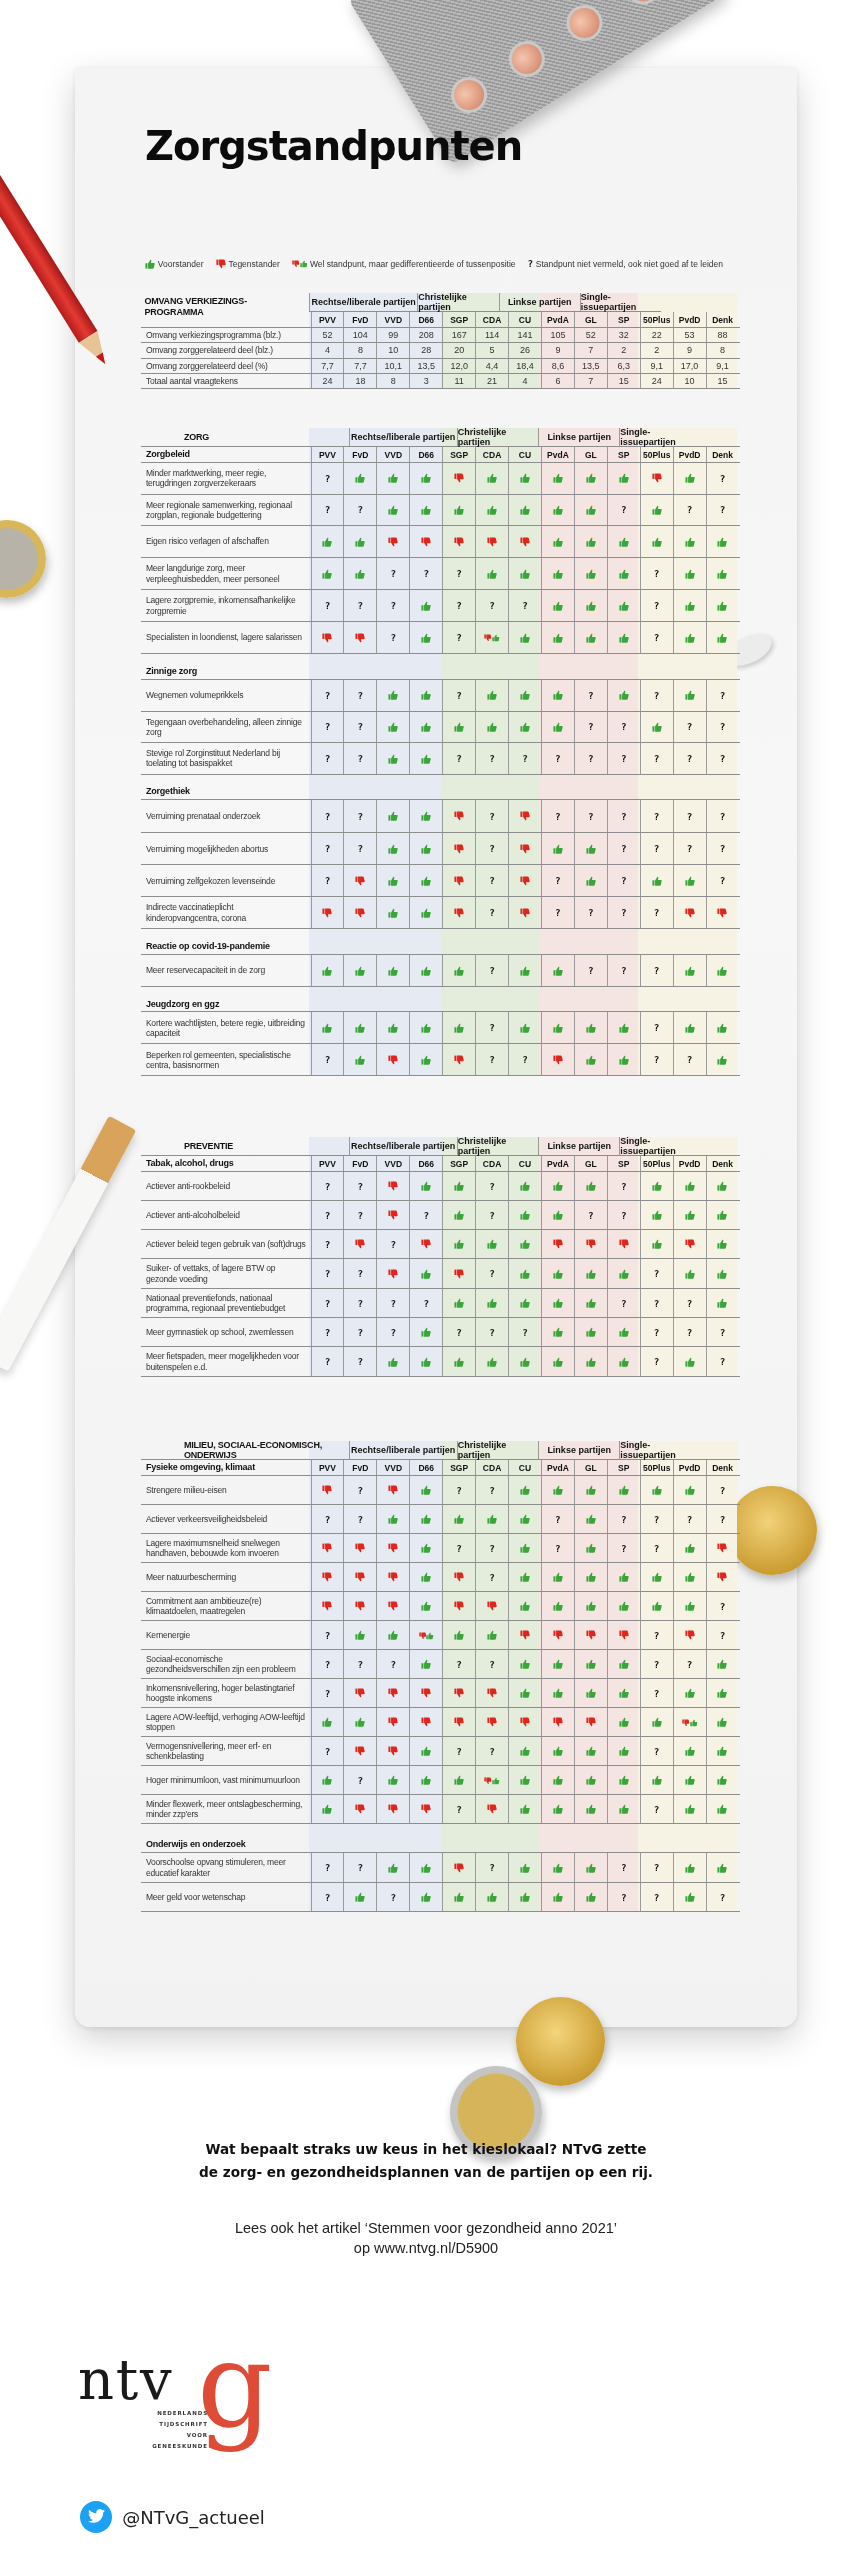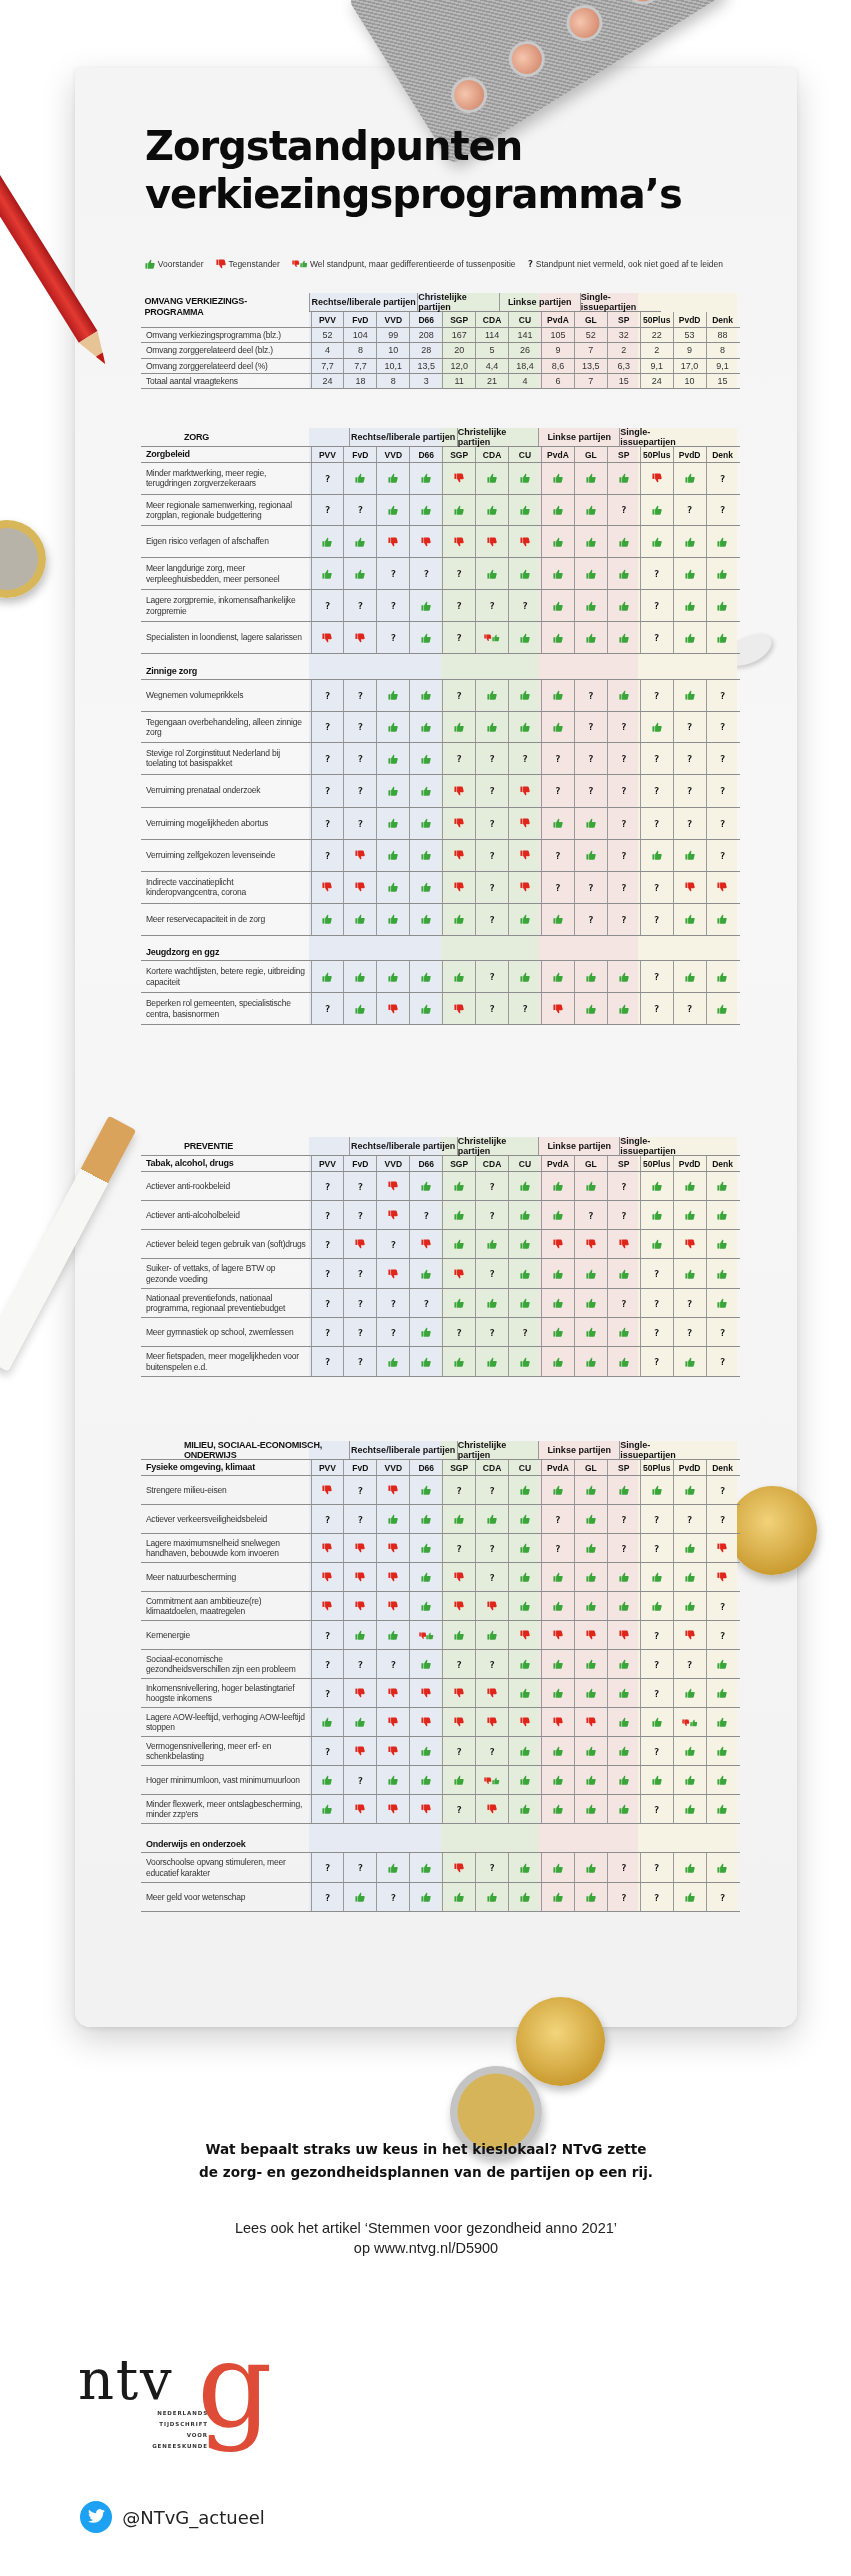--- a/index.html
+++ b/index.html
@@ -124,21 +124,20 @@
 </div>
 <div class="coin coin-euro"></div>
 <div class="tablets"></div>
 <div class="cigarette"></div>
 <div class="coin coin-gold-r"></div>
 <div class="coin coin-2e"></div>
 <div class="coin coin-50c"></div>
 
 <h1 class="title">
   <div>Zorgstandpunten</div>
-  <div>verkiezingsprogramma’s</div>
 </h1>
 
 <div class="legend">
   <div class="legend-item">
     <span class="icon-slot"><svg class="ico" viewBox="0 0 12 12">
           <rect x="0.5" y="5" width="2.4" height="6.3" fill="#3aa63a"></rect>
           <path d="M3.6 5.2 6.2 1.2c.6-.5 1.4-.1 1.3.7L7 4.6h3.3c.8 0 1.3.7 1.1 1.4l-1.1 4.6c-.2.6-.7.8-1.2.8H3.6z" fill="#3aa63a"></path>
         </svg></span>
     <span>Voorstander</span>
   </div>
@@ -923,20 +922,24 @@
             <span class="q">?</span>
           </div>
           <div class="cell">
             <span class="q">?</span>
           </div>
           <div class="cell">
             <span class="q">?</span>
           </div>
         </div>
       </div>
+      <div class="row line" style="height:25.6px;border-bottom:0.9px solid #8d8d8d">
+        <div class="lbl sub" style="align-items:flex-end;padding-bottom:2.6px">Zorgethiek</div>
+        <div style="width:428px;background:transparent"></div>
+      </div>
       <div class="row line" style="height:33px">
         <div class="lbl">Verruiming prenataal onderzoek</div>
         <div class="cells">
           <div class="cell">
             <span class="q">?</span>
           </div>
           <div class="cell">
             <span class="q">?</span>
           </div>
           <div class="cell">
@@ -1176,20 +1179,24 @@
                 <path d="M3.6 6.8 6.2 10.8c.6.5 1.4.1 1.3-.7L7 7.4h3.3c.8 0 1.3-.7 1.1-1.4L10.3 1.4C10.1.8 9.6.6 9.1.6H3.6z" fill="#e0251b"></path>
               </svg></span>
           </div>
           <div class="cell">
             <span><svg class="ico" viewBox="0 0 12 12">
                 <rect x="0.5" y="0.7" width="2.4" height="6.3" fill="#e0251b"></rect>
                 <path d="M3.6 6.8 6.2 10.8c.6.5 1.4.1 1.3-.7L7 7.4h3.3c.8 0 1.3-.7 1.1-1.4L10.3 1.4C10.1.8 9.6.6 9.1.6H3.6z" fill="#e0251b"></path>
               </svg></span>
           </div>
         </div>
+      </div>
+      <div class="row line" style="height:25.6px;border-bottom:0.9px solid #8d8d8d">
+        <div class="lbl sub" style="align-items:flex-end;padding-bottom:2.6px">Reactie op covid-19-pandemie</div>
+        <div style="width:428px;background:transparent"></div>
       </div>
       <div class="row line" style="height:32px">
         <div class="lbl">Meer reservecapaciteit in de zorg</div>
         <div class="cells">
           <div class="cell">
             <span><svg class="ico" viewBox="0 0 12 12">
                 <rect x="0.5" y="5" width="2.4" height="6.3" fill="#3aa63a"></rect>
                 <path d="M3.6 5.2 6.2 1.2c.6-.5 1.4-.1 1.3.7L7 4.6h3.3c.8 0 1.3.7 1.1 1.4l-1.1 4.6c-.2.6-.7.8-1.2.8H3.6z" fill="#3aa63a"></path>
               </svg></span>
           </div>

